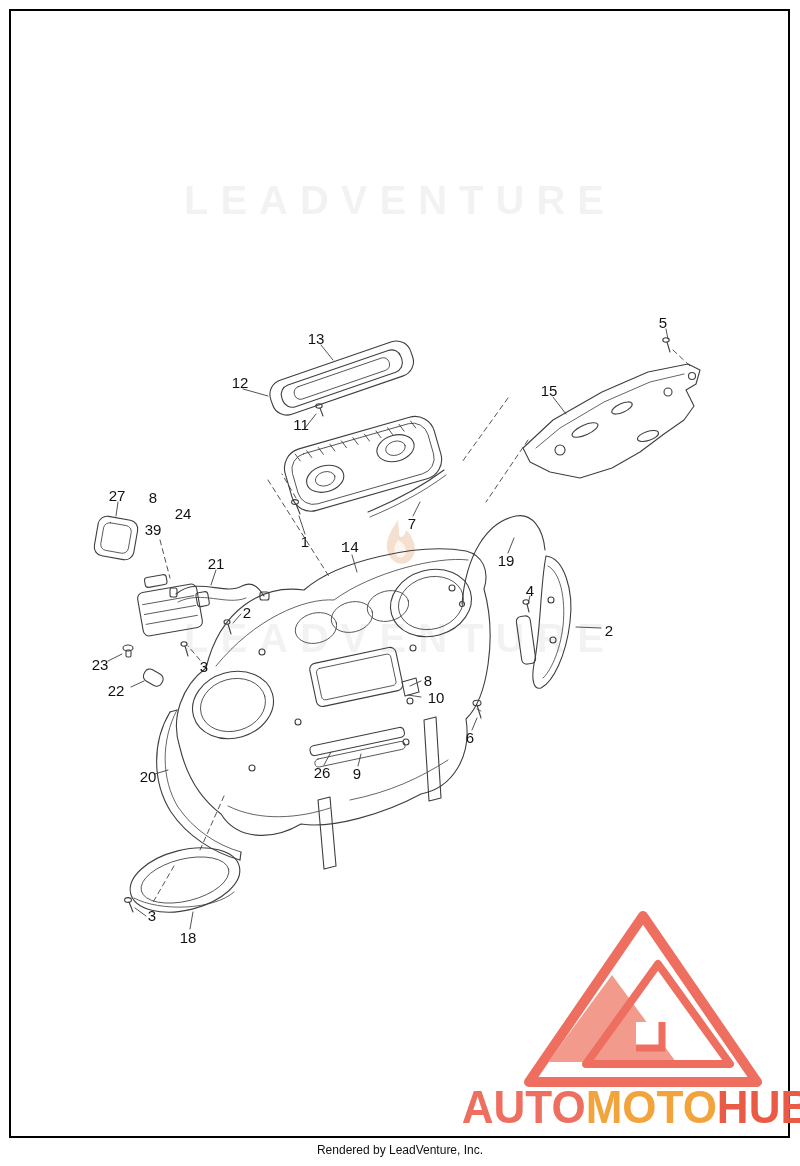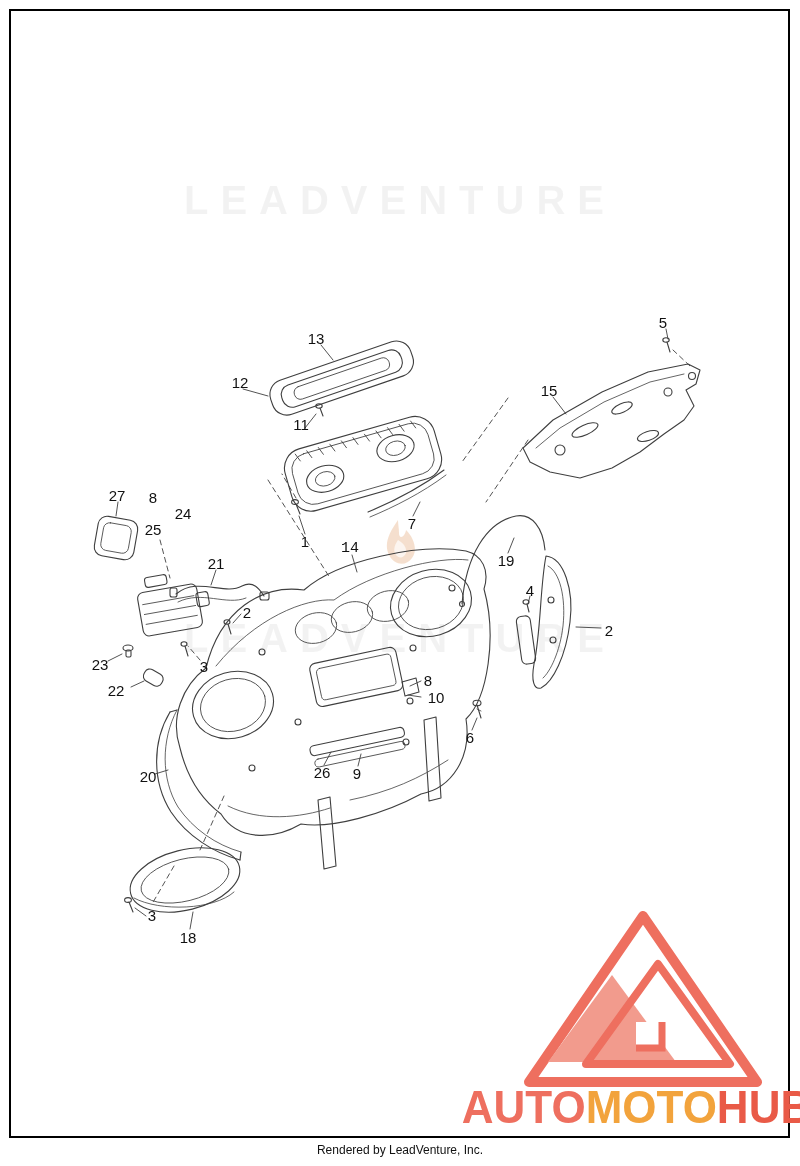--- a/index.html
+++ b/index.html
@@ -295,21 +295,21 @@
     <div class="callout" style="left: 549px; top: 390px; text-align: right;">15</div>
     <div class="callout" style="left: 153px; top: 497px;">8</div>
     <div class="callout" style="left: 609px; top: 630px;">2</div>
     <div class="callout" style="left: 188px; top: 937px;">18</div>
     <div class="callout" style="left: 506px; top: 560px;">19</div>
     <div class="callout" style="left: 148px; top: 776px;">20</div>
     <div class="callout" style="left: 216px; top: 563px;">21</div>
     <div class="callout" style="left: 116px; top: 690px;">22</div>
     <div class="callout" style="left: 100px; top: 664px;">23</div>
     <div class="callout" style="left: 153px; top: 513px; margin-left: 30px;">24</div>
-    <div class="callout" style="left: 153px; top: 529px;">25</div>
+    <div class="callout" style="left: 153px; top: 529px;">39</div>
     <div class="callout" style="left: 322px; top: 772px;">26</div>
     <div class="callout" style="left: 117px; top: 495px;">27</div>
   </div>
 
 <div class="logo-text">
   <span style="color: rgb(238, 111, 95);">AUTO</span>
     <span style="color: rgb(242, 163, 60);">MOTO</span>
     <span style="color: rgb(233, 90, 71);">HUB</span>
 </div>
 

